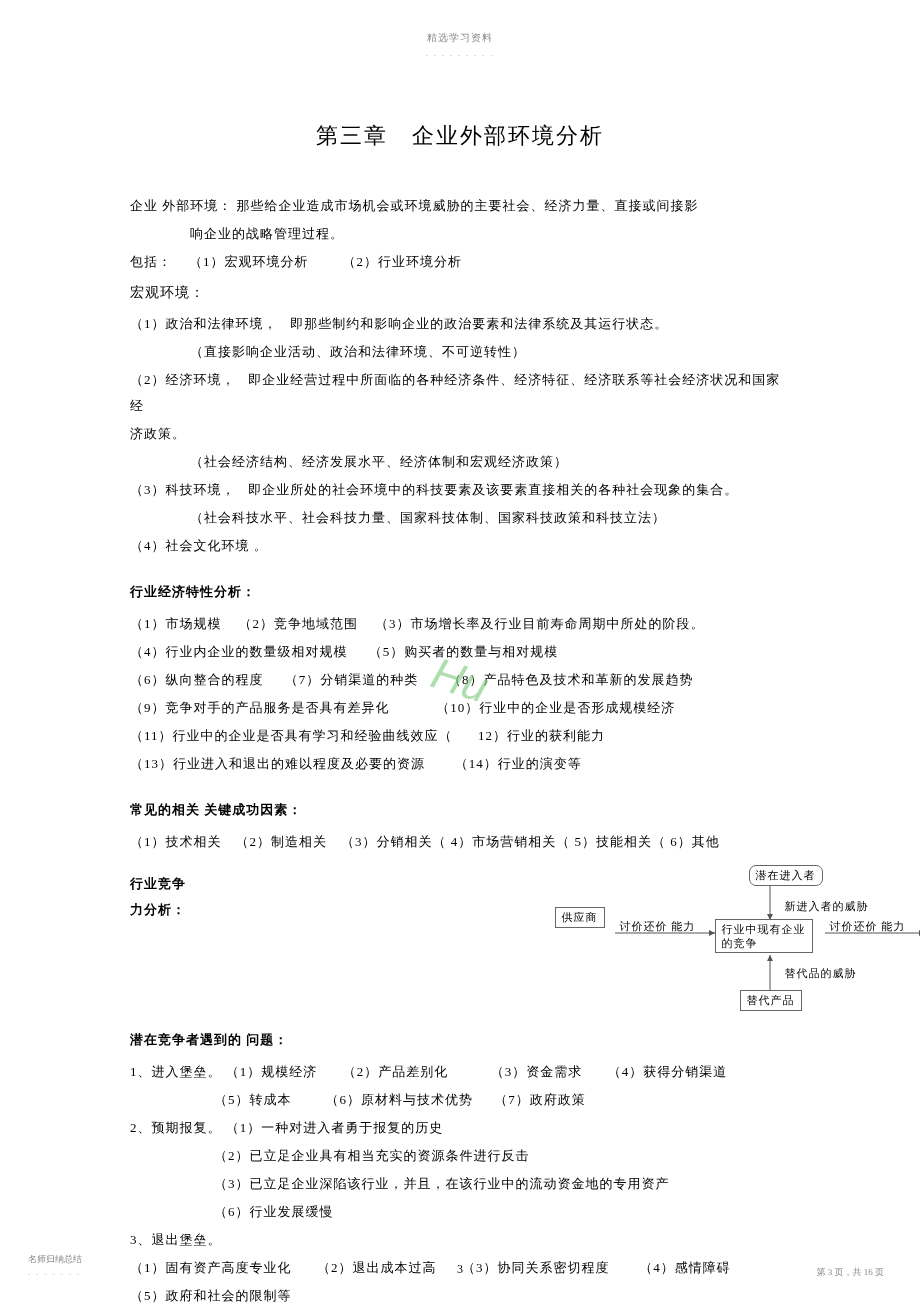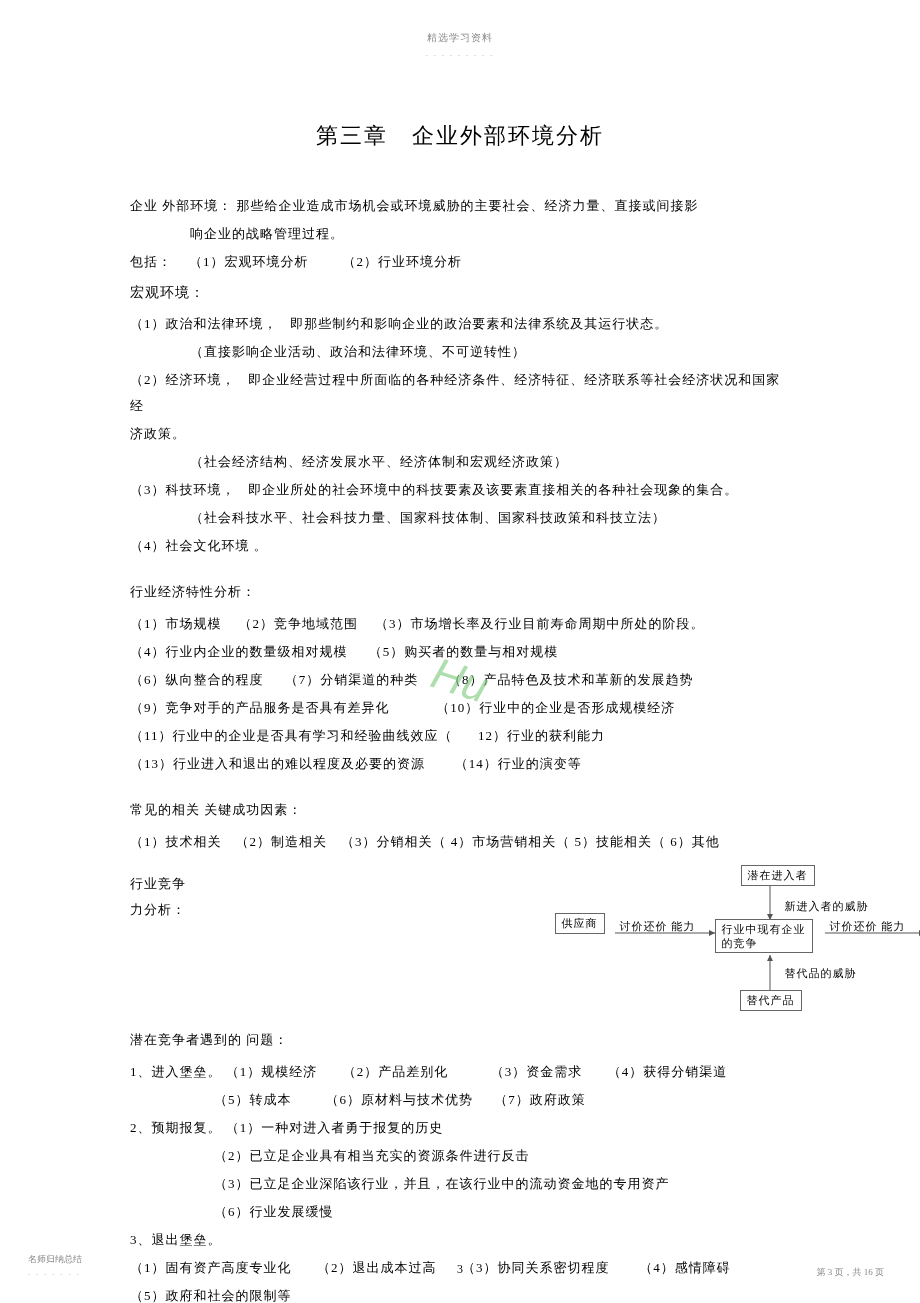--- a/index.html
+++ b/index.html
@@ -54,20 +54,21 @@
     margin: 0 0 2px 0;
   }
   .indent1 { padding-left: 60px; }
   .indent2 { padding-left: 84px; }
   .label { letter-spacing: 1px; }
   .section-h {
     font-size: 13px;
     margin-top: 20px;
     margin-bottom: 6px;
     letter-spacing: 1px;
+    font-weight: bold;
   }
   .macro-h {
     font-size: 14px;
     margin-top: 4px;
     margin-bottom: 4px;
     letter-spacing: 1px;
   }
   .watermark {
     position: absolute;
     left: 50%;
@@ -227,24 +228,24 @@
           <defs>
             <marker id="ah" markerWidth="8" markerHeight="8" refX="6" refY="3" orient="auto">
               <path d="M0,0 L6,3 L0,6 Z" fill="#555"></path>
             </marker>
           </defs>
           <line x1="245" y1="20" x2="245" y2="55" stroke="#555" stroke-width="1" marker-end="url(#ah)"></line>
           <line x1="90" y1="68" x2="190" y2="68" stroke="#555" stroke-width="1" marker-end="url(#ah)"></line>
           <line x1="300" y1="68" x2="400" y2="68" stroke="#555" stroke-width="1" marker-end="url(#ah)"></line>
           <line x1="245" y1="130" x2="245" y2="90" stroke="#555" stroke-width="1" marker-end="url(#ah)"></line>
         </svg>
-        <div class="dbox" style="left:216px; top:0;">潜在进入者</div>
+        <div class="dbox" style="left:224px; top:0;border-radius:7px;">潜在进入者</div>
         <div class="dlbl" style="left:260px; top:30px;">新进入者的威胁</div>
         <div class="dlbl" style="left:95px; top:50px;">讨价还价 能力</div>
-        <div class="dbox" style="left:30px; top:48px;">供应商</div>
+        <div class="dbox" style="left:30px; top:42px;">供应商</div>
         <div class="dbox" style="left:190px; top:54px; line-height:1.3;">
           <span>行业中现有企业</span><br>
           <span>的竞争</span>
         </div>
         <div class="dlbl" style="left:305px; top:50px;">讨价还价 能力</div>
 
         <div class="dlbl" style="left:260px; top:97px;">替代品的威胁</div>
         <div class="dbox" style="left:215px; top:125px;">替代产品</div>
       </div>
     </div>

